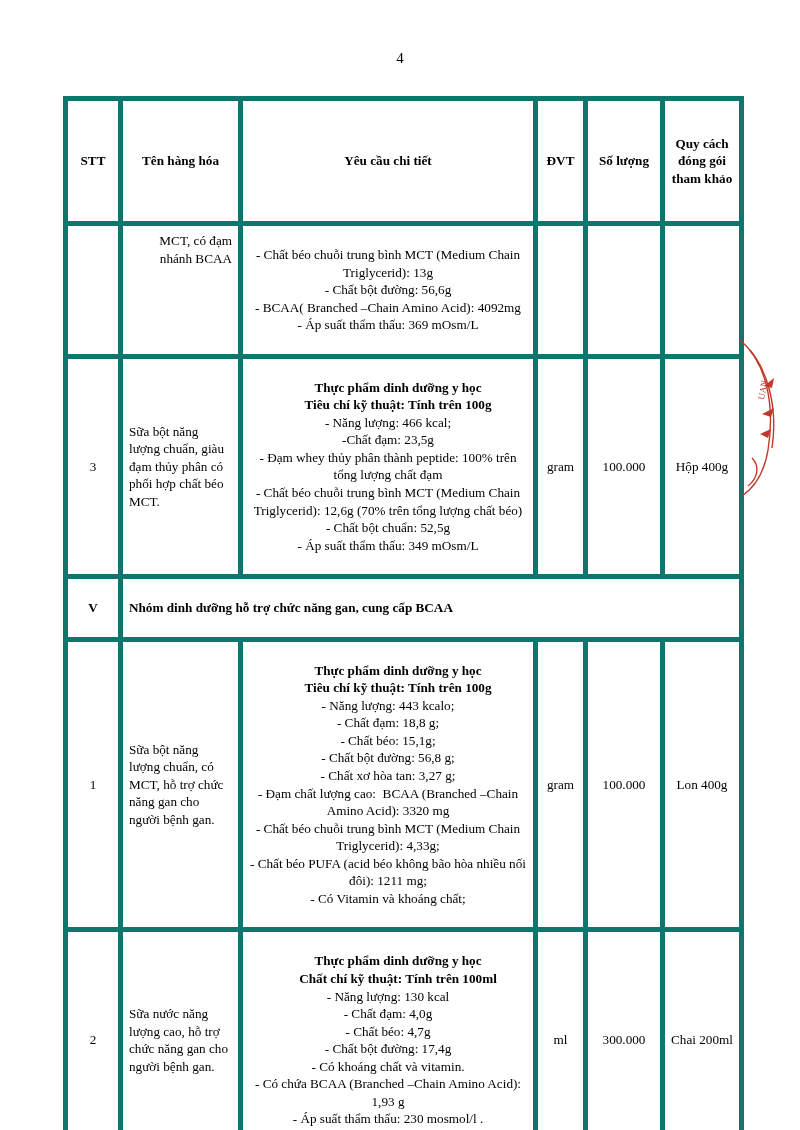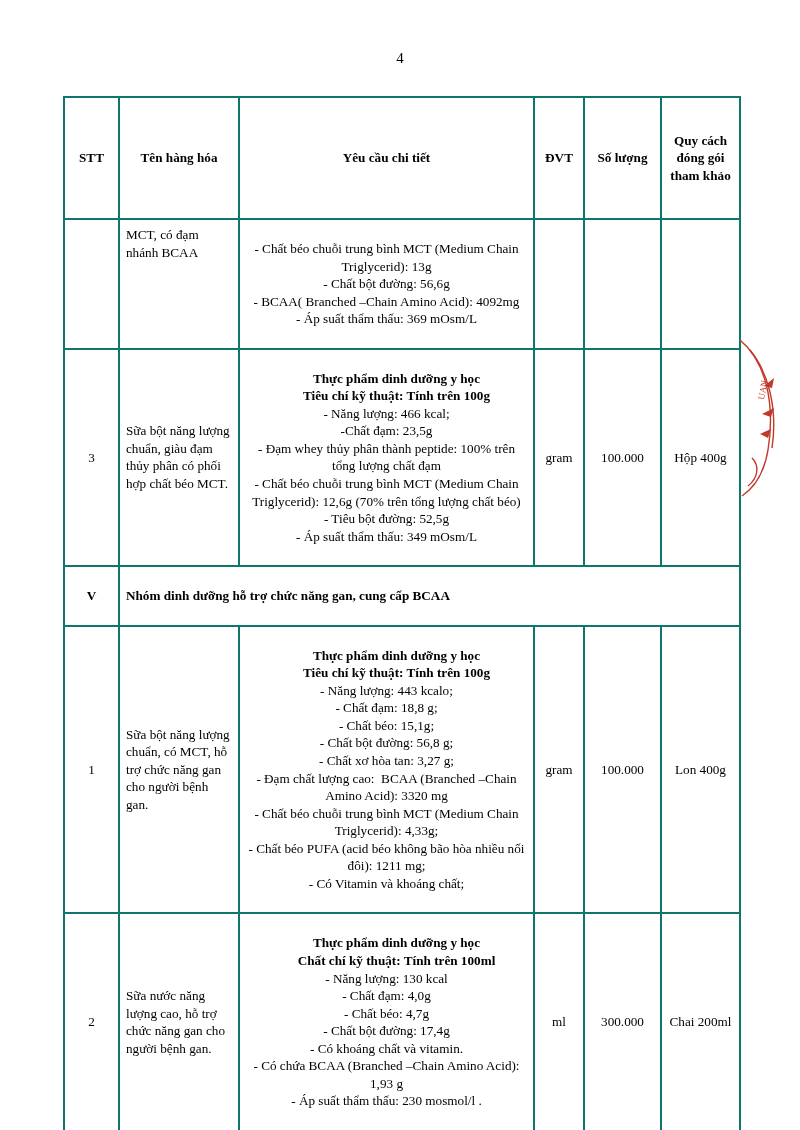--- a/index.html
+++ b/index.html
@@ -35,21 +35,21 @@
     top: 96px;
     left: 63px;
     width: 676px;
   }
   table.spec {
     border-collapse: collapse;
     width: 676px;
     table-layout: fixed;
   }
   table.spec td, table.spec th {
-    border: 2px solid #0f766e;
+    border: 5px solid #0f766e;
     vertical-align: middle;
     padding: 20px 6px;
     font-size: 13.2px;
     line-height: 1.33;
     font-family: "Liberation Serif", serif;
   }
   col.c-stt { width: 55px; }
   col.c-name { width: 120px; }
   col.c-req { width: 295px; }
   col.c-unit { width: 50px; }
@@ -71,20 +71,21 @@
     padding-top: 6px;
     padding-bottom: 6px;
   }
   td.name {
     text-align: left;
     vertical-align: middle;
   }
   td.name.top {
     vertical-align: top;
     padding-top: 6px;
+    text-align: right;
   }
   .req-line {
     display: block;
     white-space: pre-wrap;
   }
   .req-line.bold {
     font-weight: bold;
     margin-left: 20px;
   }
   td.group {
@@ -152,21 +153,21 @@
           <tr>
             <td class="center">3</td>
             <td class="name">Sữa bột năng lượng chuẩn, giàu đạm thủy phân có phối hợp chất béo MCT.</td>
             <td class="req">
               <span class="req-line bold">Thực phẩm dinh dưỡng y học</span>
               <span class="req-line bold">Tiêu chí kỹ thuật: Tính trên 100g</span>
               <span class="req-line">- Năng lượng: 466 kcal;</span>
               <span class="req-line">-Chất đạm: 23,5g</span>
               <span class="req-line">- Đạm whey thủy phân thành peptide: 100% trên tổng lượng chất đạm</span>
               <span class="req-line">- Chất béo chuỗi trung bình MCT (Medium Chain Triglycerid): 12,6g (70% trên tổng lượng chất béo)</span>
-              <span class="req-line">- Tiêu bột đường: 52,5g</span>
+              <span class="req-line">- Chất bột chuẩn: 52,5g</span>
               <span class="req-line">- Áp suất thẩm thấu: 349 mOsm/L</span>
             </td>
             <td class="center">gram</td>
             <td class="center">100.000</td>
             <td class="center">Hộp 400g</td>
           </tr>
           <tr>
             <td class="group-num">V</td>
             <td class="group" colspan="5">Nhóm dinh dưỡng hỗ trợ chức năng gan, cung cấp BCAA</td>
           </tr>

